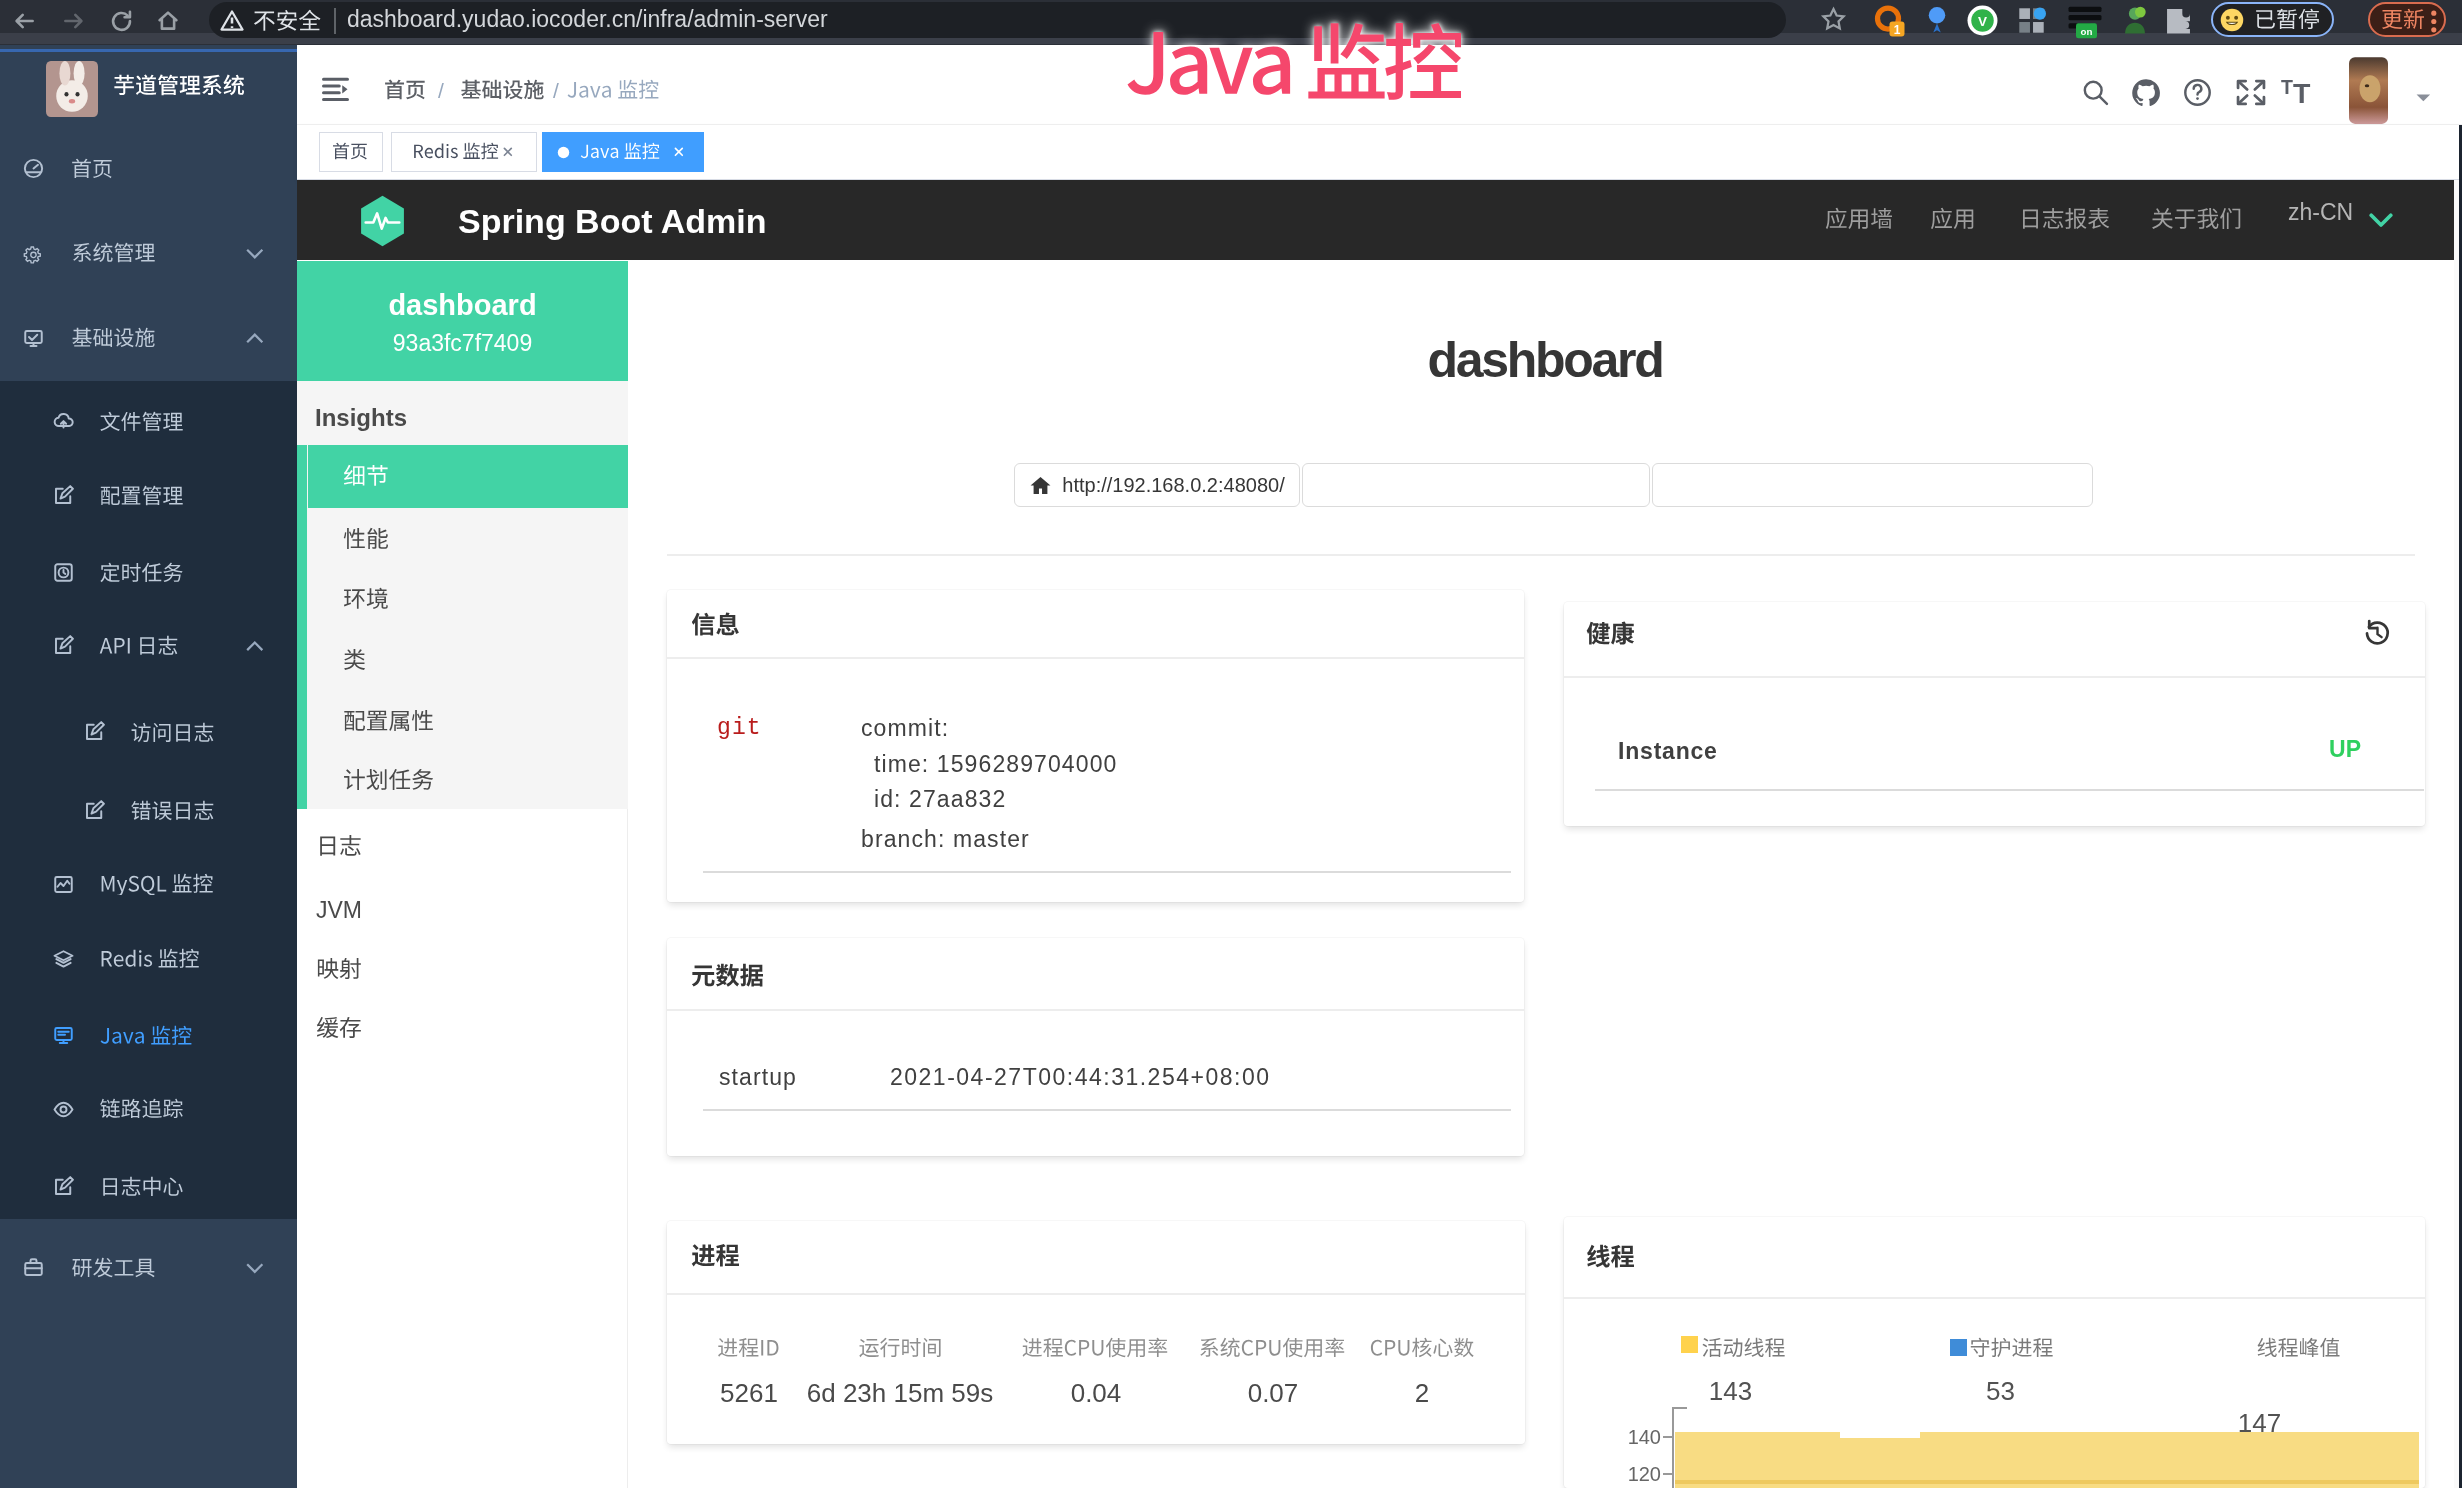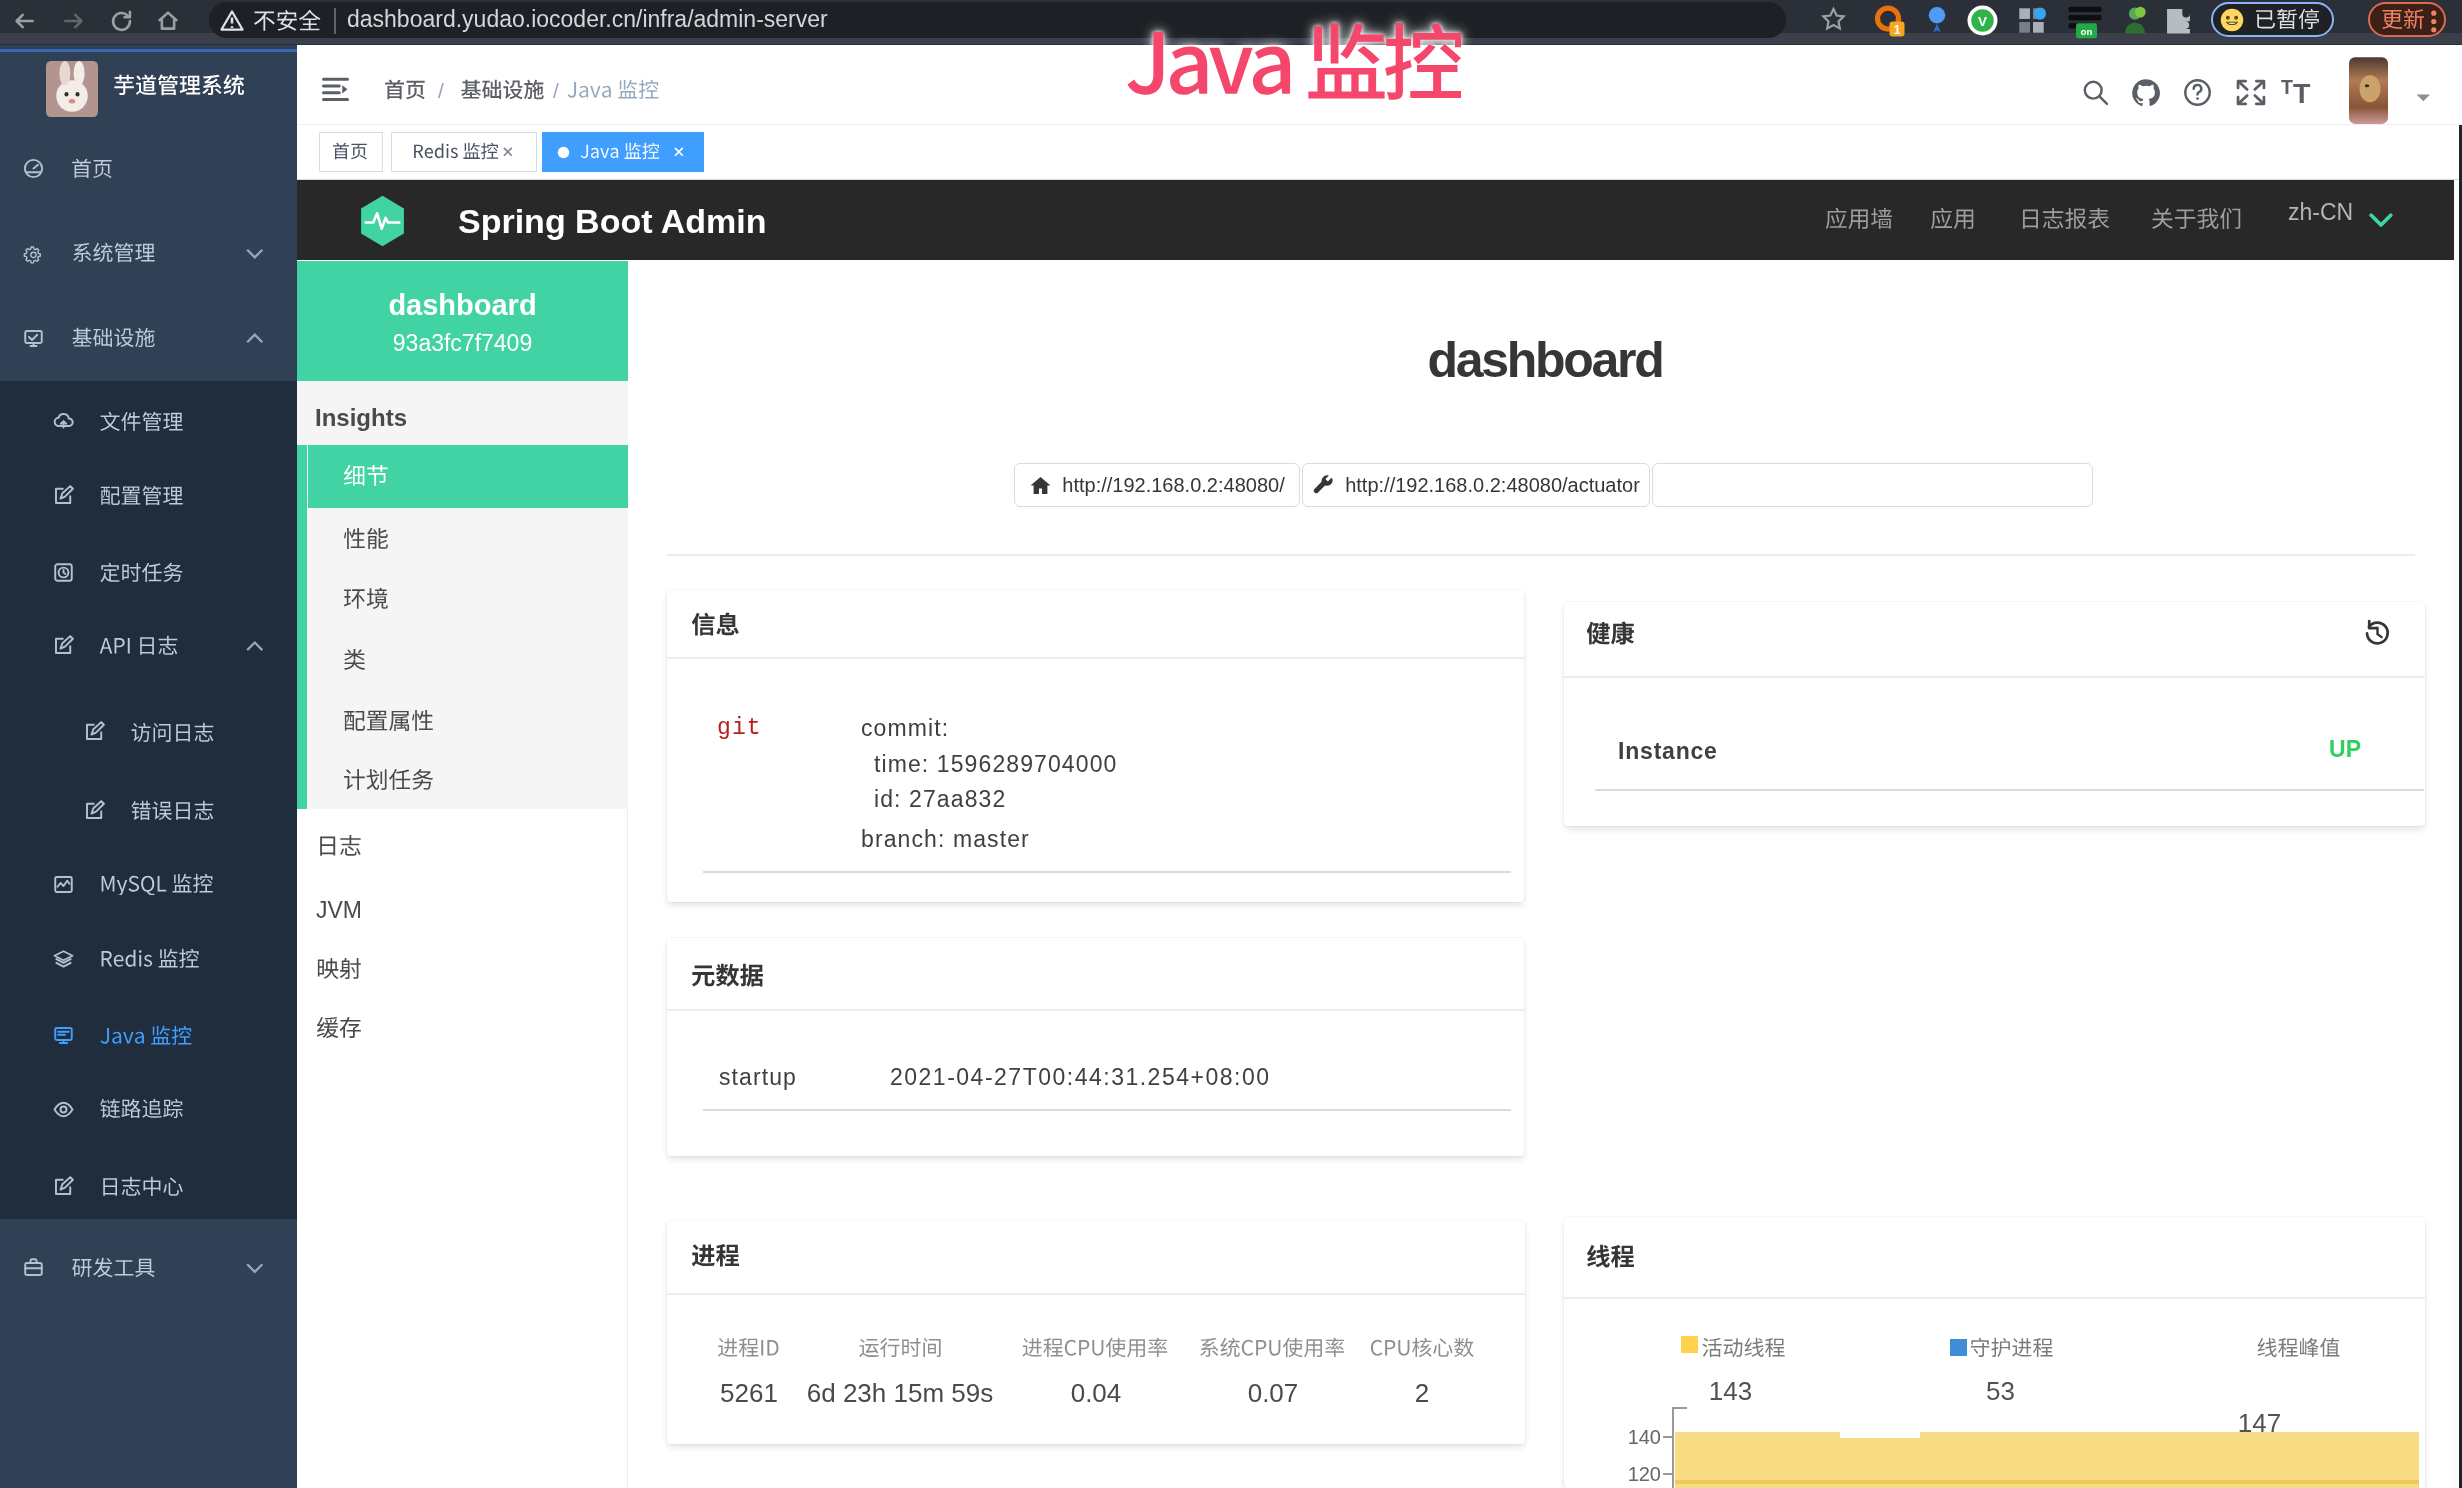--- a/index.html
+++ b/index.html
@@ -360,23 +360,20 @@
 <div style="position:absolute;left:316px;top:1016px;width:46px;height:24px"><svg width="46" height="24" viewBox="0 0 60.0 31.5">
         <path fill="#4a4a4a" d="M1.1 24.8 1.6 27.1C4.2 26.1 7.8 24.9 11.2 23.7L10.8 21.9C7.2 23 3.5 24.1 1.1 24.8ZM18 4.9C18.3 6.2 18.7 7.9 18.8 8.9L20.7 8.5C20.6 7.5 20.2 5.8 19.8 4.6ZM26.4 1.4C22.9 2.2 16.5 2.7 11.2 2.9C11.5 3.4 11.7 4.1 11.8 4.6C17.1 4.5 23.6 4 27.7 3.1ZM1.7 13.7C2.1 13.5 2.9 13.3 6.5 12.9C5.2 14.8 4 16.3 3.5 16.9C2.5 17.9 1.8 18.7 1.2 18.8C1.4 19.4 1.8 20.4 1.9 20.9C2.5 20.5 3.5 20.2 11 18.7C11 18.2 10.9 17.4 11 16.8L5.1 17.9C7.4 15.2 9.7 12 11.6 8.7L9.8 7.6C9.2 8.7 8.5 9.8 7.9 10.9L4 11.2C5.8 8.6 7.6 5.3 8.9 2.1L6.7 1.2C5.5 4.8 3.3 8.7 2.6 9.7C2 10.7 1.5 11.4 0.9 11.5C1.2 12.1 1.6 13.2 1.7 13.7ZM12.6 5.5C13.1 6.7 13.7 8.3 14 9.3L15.8 8.7C15.6 7.7 14.9 6.2 14.3 5ZM25.2 4.2C24.6 5.7 23.4 7.8 22.4 9.3H11.7V11.2H15.3L15.1 13.5H10.5V15.4H14.8C14.1 19.8 12.5 24.5 8.5 27.2C9 27.5 9.7 28.2 10 28.7C12.8 26.8 14.5 24 15.6 21C16.6 22.5 17.7 23.8 19.1 24.8C17.3 25.9 15.2 26.6 13 27.1C13.3 27.5 14 28.4 14.2 28.9C16.6 28.3 18.8 27.4 20.8 26.1C22.8 27.4 25.2 28.3 27.8 28.9C28.1 28.3 28.7 27.4 29.2 27C26.7 26.5 24.4 25.7 22.5 24.7C24.3 23 25.7 20.8 26.6 18L25.4 17.4L25 17.5H16.6L17 15.4H28.6V13.5H17.3L17.5 11.2H28.2V9.3H24.6C25.5 8 26.5 6.4 27.3 4.9ZM16.8 19.2H24C23.2 21 22.1 22.4 20.8 23.6C19.1 22.4 17.7 20.9 16.8 19.2Z M48.4 15.9V18.4H40V20.5H48.4V26.1C48.4 26.5 48.3 26.6 47.8 26.7C47.2 26.7 45.4 26.7 43.4 26.6C43.7 27.3 44 28.1 44.1 28.8C46.7 28.8 48.4 28.8 49.4 28.4C50.4 28.1 50.7 27.4 50.7 26.1V20.5H58.7V18.4H50.7V16.7C52.9 15.3 55.2 13.4 56.8 11.6L55.4 10.5L54.9 10.6H42.6V12.7H52.8C51.5 13.9 49.9 15.1 48.4 15.9ZM41.5 1.2C41.2 2.5 40.8 3.8 40.3 5.1H31.9V7.3H39.3C37.4 11.4 34.6 15.3 30.9 17.9C31.3 18.4 31.8 19.3 32.1 19.9C33.4 19 34.6 17.9 35.6 16.8V28.7H37.9V14.1C39.5 12 40.7 9.7 41.8 7.3H58.2V5.1H42.7C43.1 4 43.5 2.9 43.9 1.8Z"></path>
       </svg></div>
 <div style="position:absolute;left:0px;top:327px;height:65px;display:flex;align-items:center;font-family:'Liberation Sans', sans-serif;font-size:50px;font-weight:700;color:#363636;white-space:nowrap;left:1090px;letter-spacing:-2.3px;width:910px;justify-content:center;">dashboard</div>
 <div style="position:absolute;left:1014px;top:463px;width:286px;height:44px;background:#fff;border:1.5px solid #dbdbdb;border-radius:6px;"></div>
 <div style="position:absolute;left:1302px;top:463px;width:348px;height:44px;background:#fff;border:1.5px solid #dbdbdb;border-radius:6px;"></div>
 <div style="position:absolute;left:1652px;top:463px;width:441px;height:44px;background:#fff;border:1.5px solid #dbdbdb;border-radius:6px;"></div>
 <div style="position:absolute;left:1014px;top:463px;width:286px;height:44px;display:flex;align-items:center;justify-content:center;font-family:'Liberation Sans', sans-serif;font-size:20px;color:#363636;white-space:nowrap;"><span style="line-height:0;margin-right:10px"><svg width="23" height="23" viewBox="0 0 30 30">
           <path d="M15 4L2 15h4v11h7v-7h4v7h7V15h4z" style="fill:#363636"></path>
         </svg></span>http://192.168.0.2:48080/</div>
-<div style="position:absolute;left:1302px;top:463px;width:348px;height:44px;display:flex;align-items:center;justify-content:center;font-family:'Liberation Sans', sans-serif;font-size:20px;color:#363636;white-space:nowrap;"><span style="line-height:0;margin-right:10px"><svg width="23" height="23" viewBox="0 0 30 30">
-          <path d="M27 8a7.6 7.6 0 0 1-10 7l-9.5 9.4a3.2 3.2 0 0 1-4.5-4.5L12.4 10A7.6 7.6 0 0 1 22 2l-4.5 4.6 3.2 3.2L25.5 5A7.6 7.6 0 0 1 27 8z" style="fill:#363636"></path>
-        </svg></span>http://192.168.0.2:48080/actuator</div>
 <div style="position:absolute;left:667px;top:554px;width:1748px;height:1.5px;background:#ededed;"></div>
 <div style="position:absolute;left:667px;top:590px;width:857px;height:312px;background:#fff;border-radius:3.8px;box-shadow:0 3.8px 7.6px -1.5px rgba(10,10,10,.12), 0 0 0 0.8px rgba(10,10,10,.04);"></div>
 <div style="position:absolute;left:691px;top:612px;width:49px;height:25.5px"><svg width="49" height="25.5" viewBox="0 0 64.0 33.6">
         <path fill="#363636" d="M12.3 10.8V13.8H28.4V10.8ZM12.3 15.5V18.5H28.4V15.5ZM11.8 20.3V31H15V30H25.4V30.9H28.8V20.3ZM15 27V23.3H25.4V27ZM17.2 2.2C18 3.3 18.8 4.9 19.2 6H10V9.1H30.8V6H21L22.8 5.2C22.4 4 21.4 2.2 20.5 0.9ZM7.5 1.1C6 5.7 3.5 10.2 0.8 13.2C1.4 14.1 2.4 16.1 2.7 16.9C3.5 16 4.3 15 5.1 13.9V31.1H8.6V7.8C9.5 6 10.3 4 10.9 2.2Z M41.5 11H54.2V12.5H41.5ZM41.5 15.2H54.2V16.7H41.5ZM41.5 6.8H54.2V8.2H41.5ZM40.1 21.6V26C40.1 29.4 41.2 30.5 45.8 30.5C46.7 30.5 50.9 30.5 51.9 30.5C55.5 30.5 56.6 29.4 57.1 24.9C56 24.7 54.4 24.2 53.5 23.6C53.4 26.6 53.1 27 51.6 27C50.5 27 47 27 46.1 27C44.3 27 44 26.9 44 26V21.6ZM55.7 21.9C57.2 24.1 58.6 27 59 28.9L62.7 27.3C62.2 25.4 60.6 22.6 59.2 20.5ZM36 21.1C35.3 23.3 34.1 26 33 27.8L36.5 29.5C37.6 27.6 38.6 24.6 39.4 22.5ZM45.2 20.6C46.7 22.1 48.4 24.2 49.1 25.7L52.2 23.8C51.6 22.6 50.2 20.9 48.9 19.6H58.1V3.8H49.3C49.7 3.1 50.2 2.2 50.7 1.3L46 0.7C45.9 1.6 45.5 2.8 45.2 3.8H37.8V19.6H47Z"></path>
       </svg></div>
 <div style="position:absolute;left:667px;top:657px;width:857px;height:1.5px;background:#ededed;"></div>
 <div style="position:absolute;left:717px;top:713px;height:30px;display:flex;align-items:center;font-family:Liberation Mono, monospace;font-size:23px;font-weight:400;color:#b91c1c;white-space:nowrap;letter-spacing:1.1px;">git</div>
 <div style="position:absolute;left:861px;top:713px;height:30px;display:flex;align-items:center;font-family:'Liberation Sans', sans-serif;font-size:23px;font-weight:400;color:#404040;white-space:nowrap;letter-spacing:1.1px;">commit:</div>
 <div style="position:absolute;left:874px;top:749px;height:30px;display:flex;align-items:center;font-family:'Liberation Sans', sans-serif;font-size:23px;font-weight:400;color:#404040;white-space:nowrap;letter-spacing:1.1px;">time: 1596289704000</div>
 <div style="position:absolute;left:874px;top:784px;height:30px;display:flex;align-items:center;font-family:'Liberation Sans', sans-serif;font-size:23px;font-weight:400;color:#404040;white-space:nowrap;letter-spacing:1.1px;">id: 27aa832</div>

